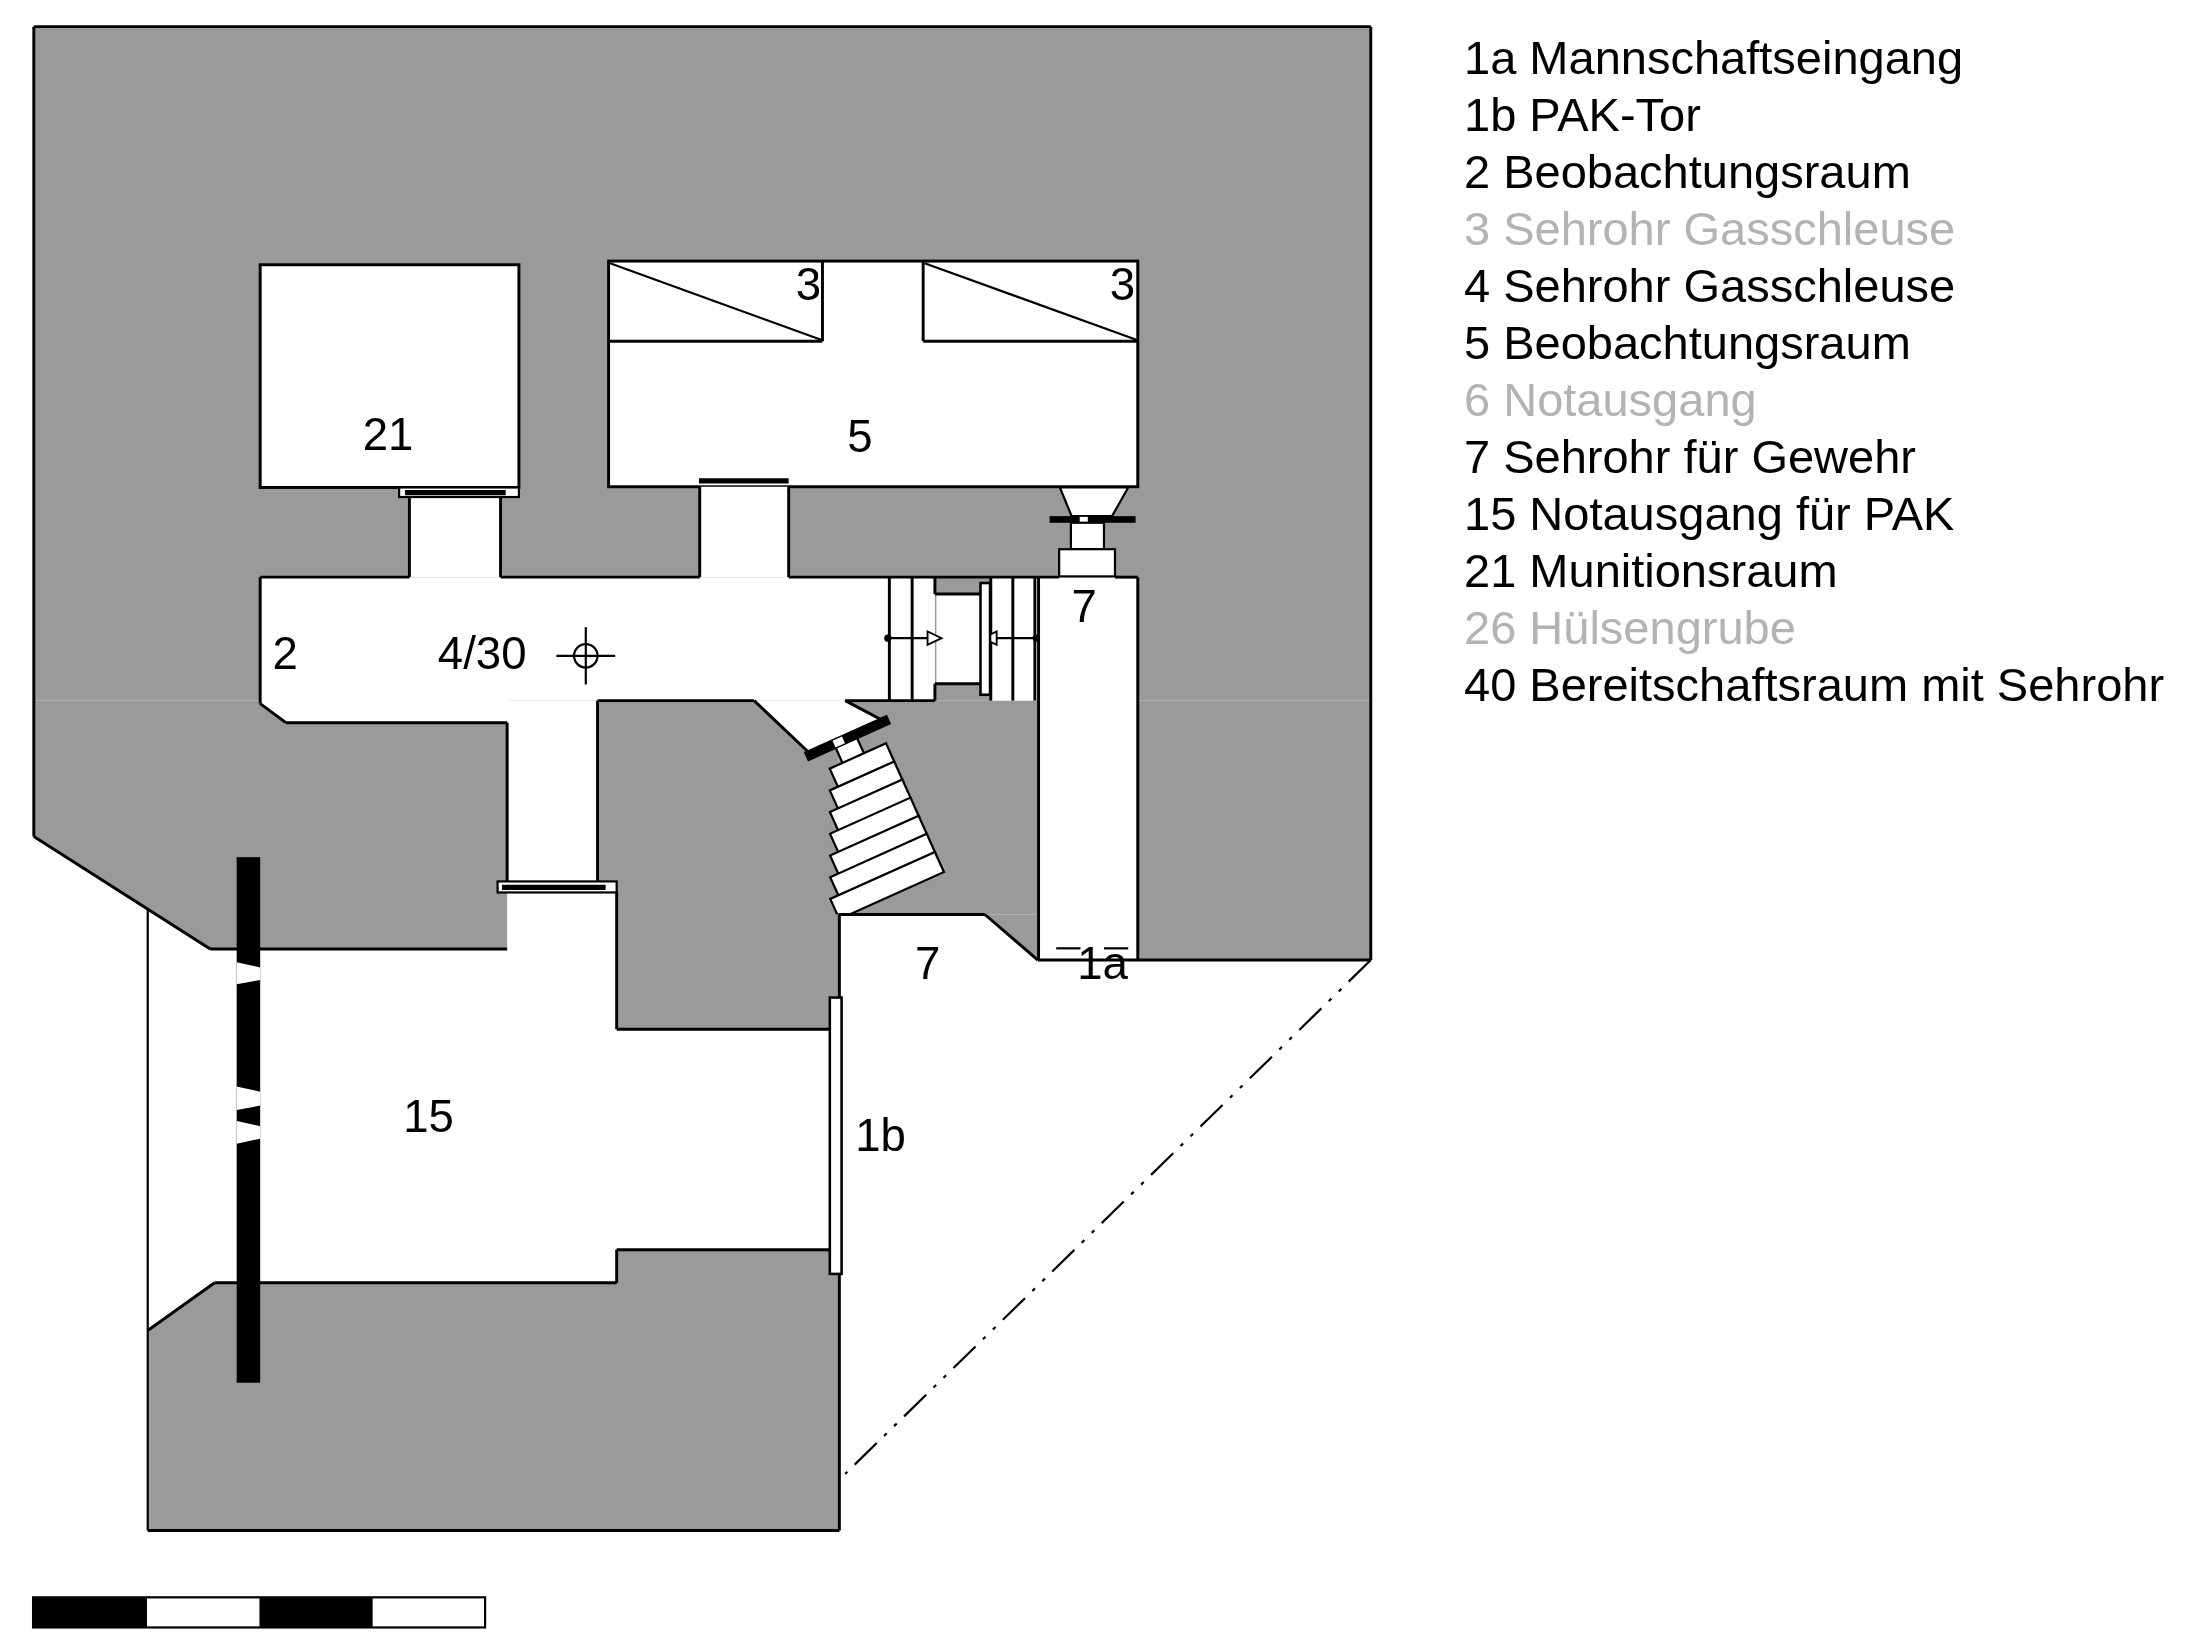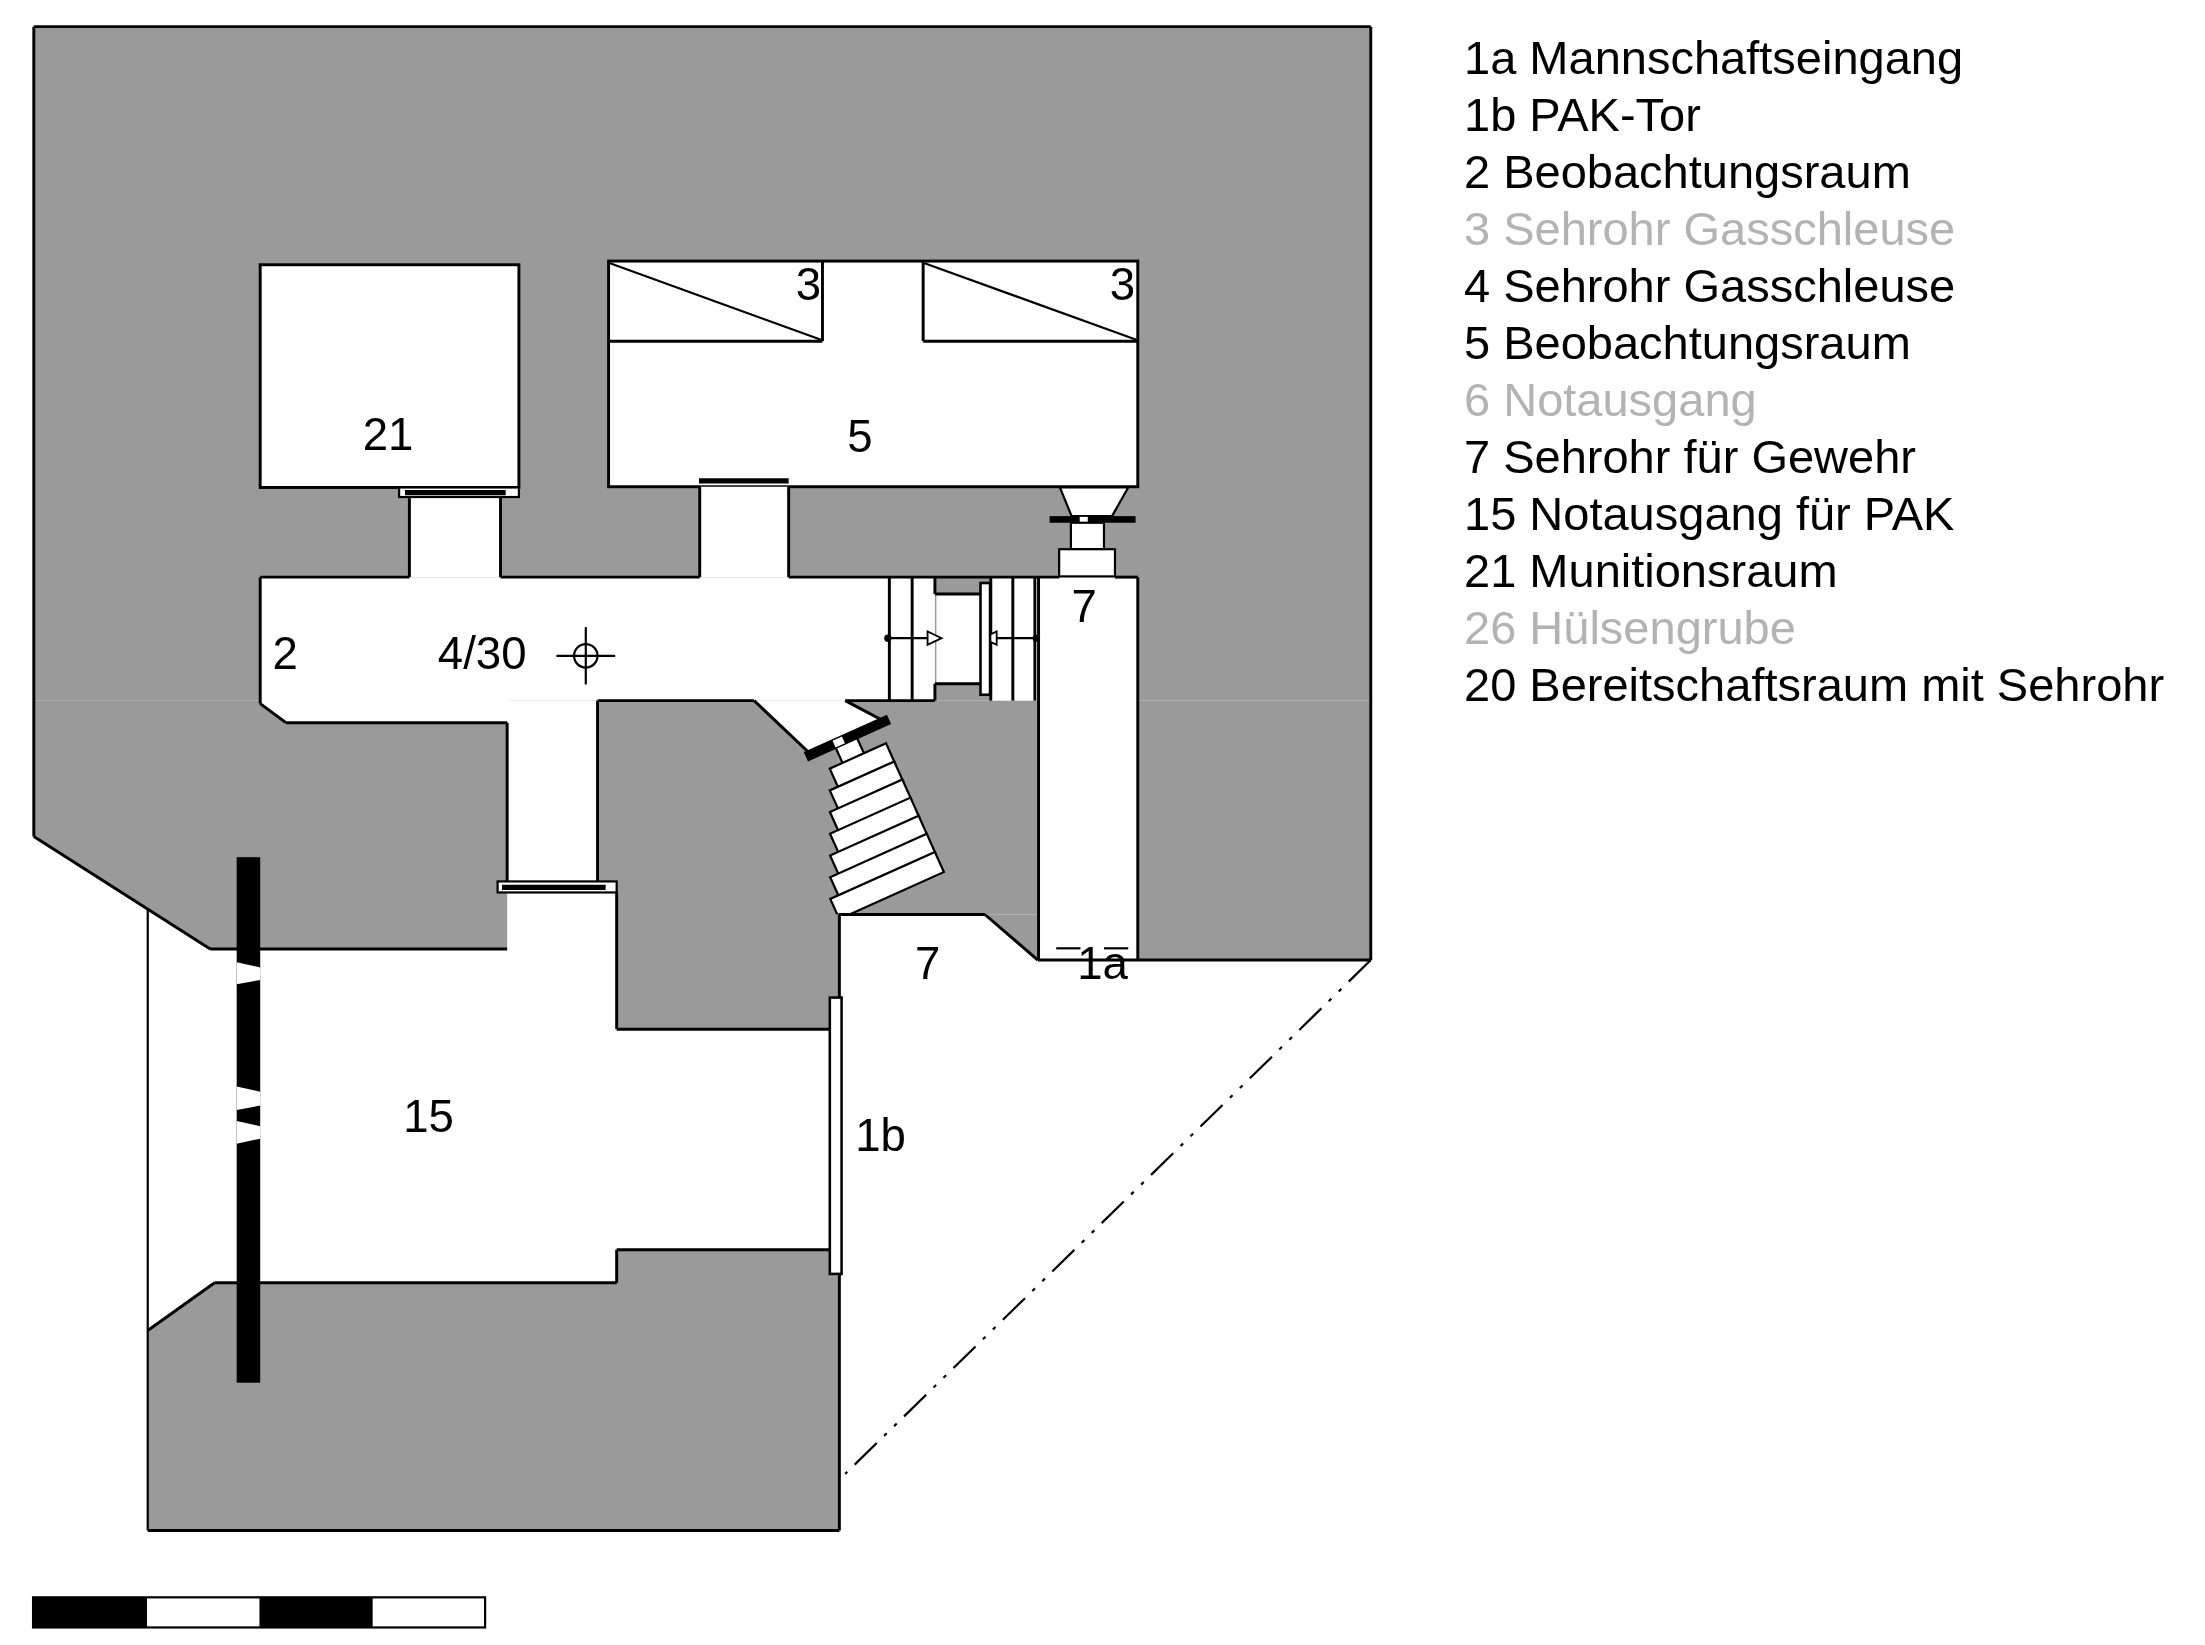--- a/index.html
+++ b/index.html
@@ -219,17 +219,17 @@
   <div class="row" data-dimmed="false"><span>1b</span> <span>PAK-Tor</span></div>
   <div class="row" data-dimmed="false"><span>2</span> <span>Beobachtungsraum</span></div>
   <div class="row" data-dimmed="true"><span>3</span> <span>Sehrohr Gasschleuse</span></div>
   <div class="row" data-dimmed="false"><span>4</span> <span>Sehrohr Gasschleuse</span></div>
   <div class="row" data-dimmed="false"><span>5</span> <span>Beobachtungsraum</span></div>
   <div class="row" data-dimmed="true"><span>6</span> <span>Notausgang</span></div>
   <div class="row" data-dimmed="false"><span>7</span> <span>Sehrohr für Gewehr</span></div>
   <div class="row" data-dimmed="false"><span>15</span> <span>Notausgang für PAK</span></div>
   <div class="row" data-dimmed="false"><span>21</span> <span>Munitionsraum</span></div>
   <div class="row" data-dimmed="true"><span>26</span> <span>Hülsengrube</span></div>
-  <div class="row" data-dimmed="false"><span>20</span> <span>Bereitschaftsraum mit Sehrohr</span></div>
+  <div class="row" data-dimmed="false"><span>40</span> <span>Bereitschaftsraum mit Sehrohr</span></div>
 </div>
 
 </div>
 
 
 </body></html>

